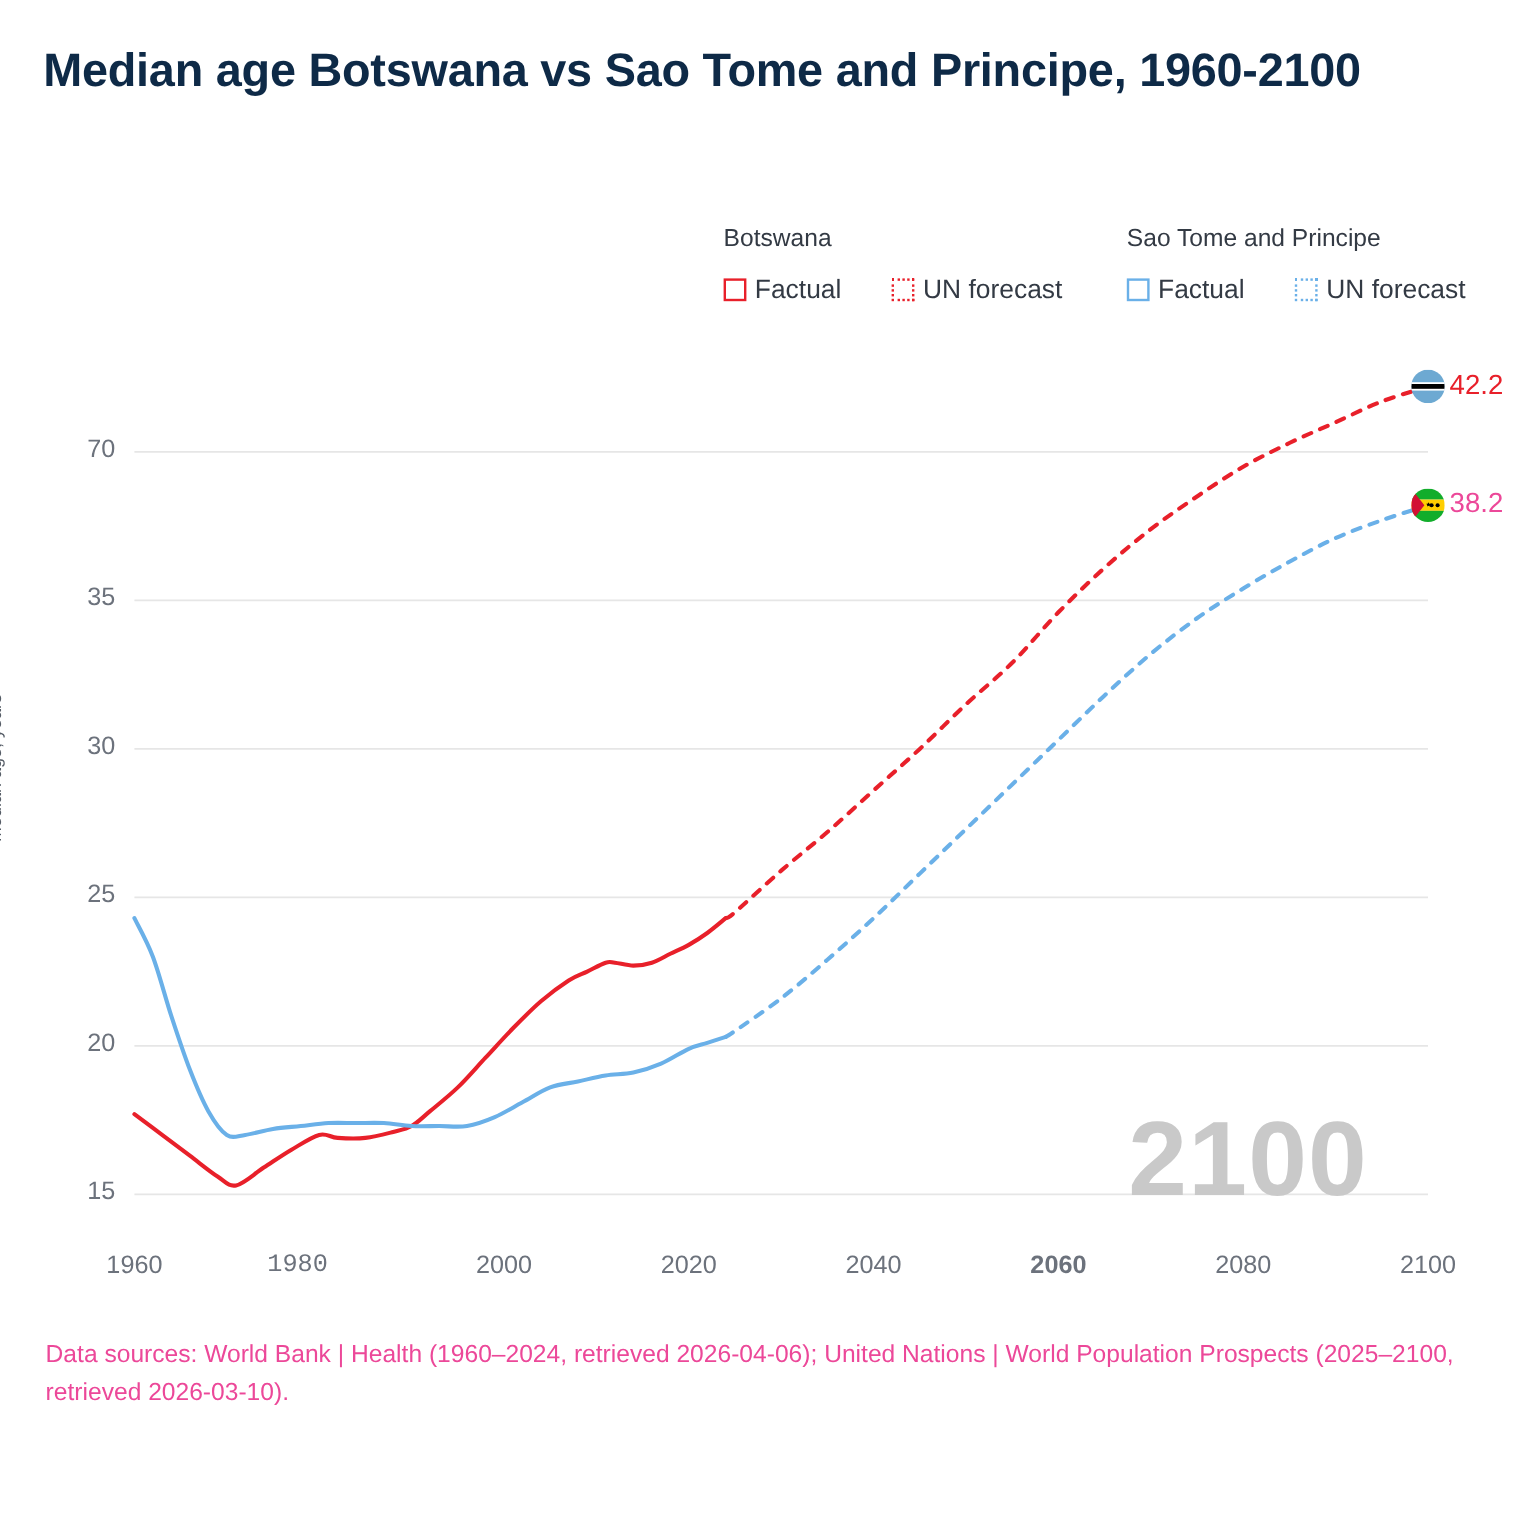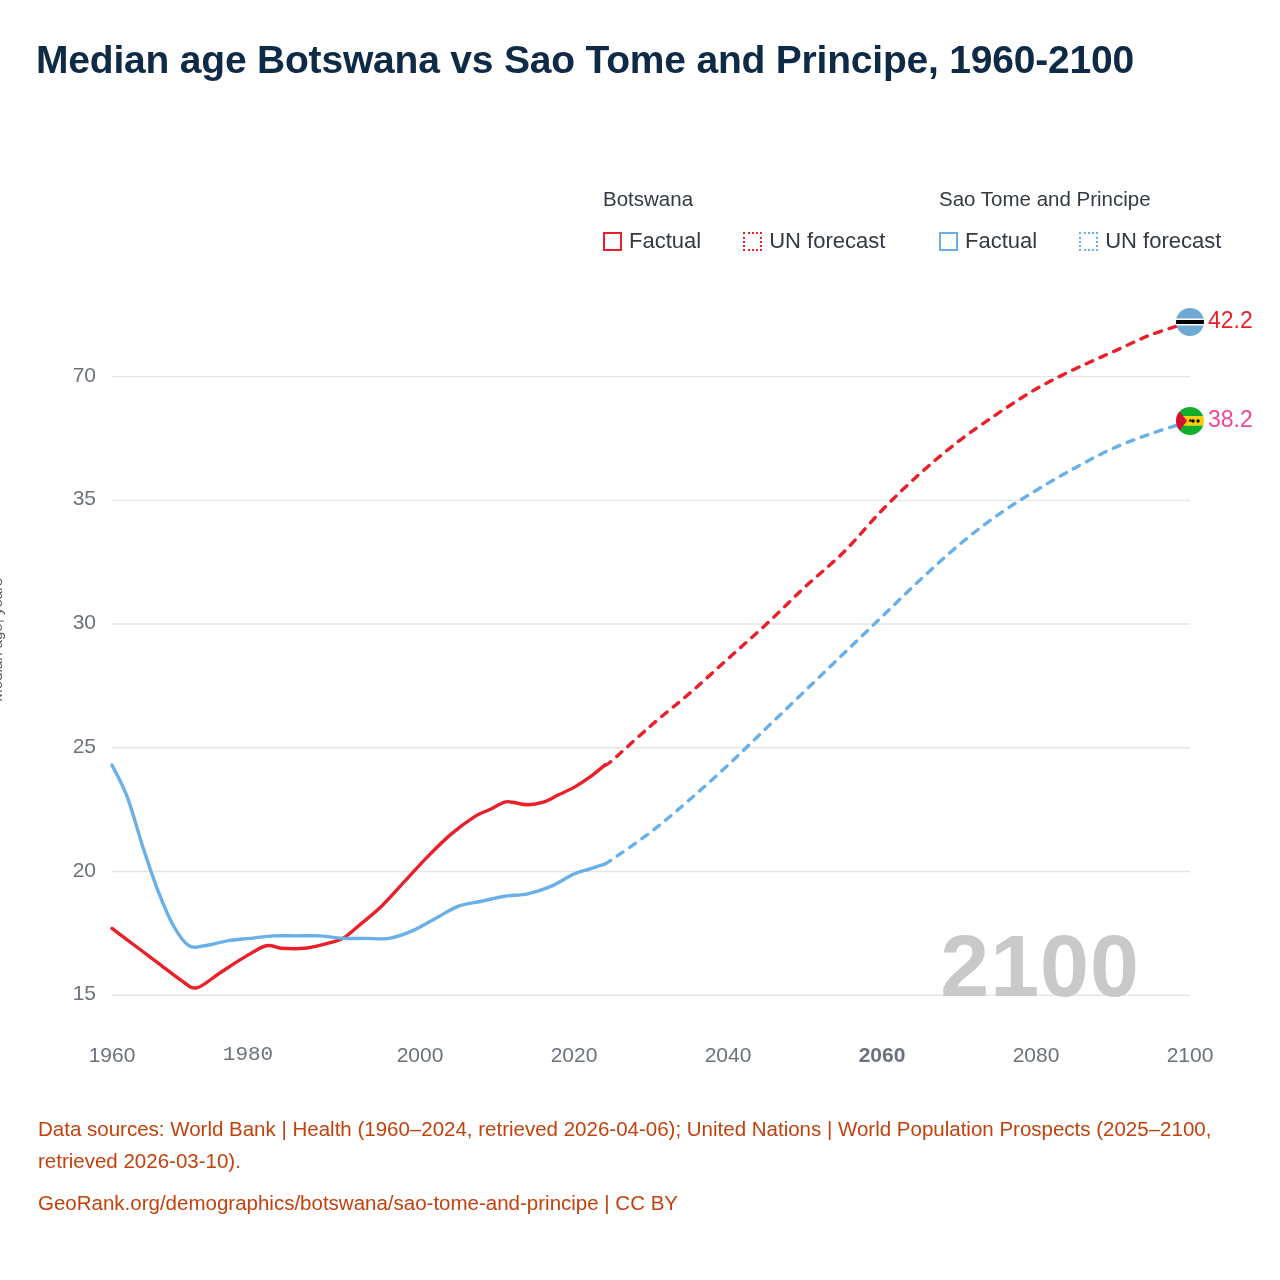--- a/index.html
+++ b/index.html
@@ -143,21 +143,21 @@
     overflow: hidden;
   }
 
   
   .footer {
     position: absolute;
     left: 38px;
     top: 1113px;
     width: 1200px;
     font-size: 20.5px;
-    color: #c2410c;
+    color: #ec4899;
     line-height: 1.55;
   }
   .footer .line2 { margin-top: 10px; }
 </style>
 </head>
 <body>
 
 <div class="chart-root">
 
   <div class="title">Median age Botswana vs Sao Tome and Principe, 1960-2100</div>
@@ -243,16 +243,15 @@
         <polygon points="15,11 16.1,13.2 18.4,13.5 16.7,15.1 17.1,17.4 15,16.3 12.9,17.4 13.3,15.1 11.6,13.5 13.9,13.2" fill="#000" transform="translate(-0.5,0.5) scale(0.55) translate(12,9)"></polygon>
         <circle cx="17" cy="14" r="1.7" fill="#000000"></circle>
         <circle cx="22" cy="14" r="1.7" fill="#000000"></circle>
       </svg>
     </div>
     <div class="endlabel blue" id="end-st" style="left: 1208px; top: 406.153px;">38.2</div>
   </div>
 
   <div class="footer">
     <div>Data sources: World Bank | Health (1960–2024, retrieved 2026-04-06); United Nations | World Population Prospects (2025–2100, retrieved 2026-03-10).</div>
-    <div class="line2">GeoRank.org/demographics/botswana/sao-tome-and-principe | CC BY</div>
   </div>
 
 </div>
 
 </body></html>

